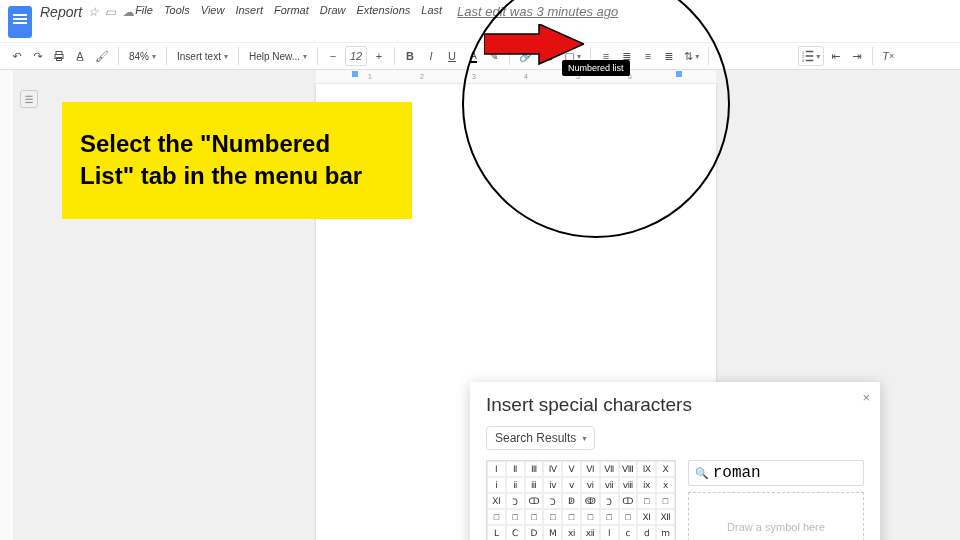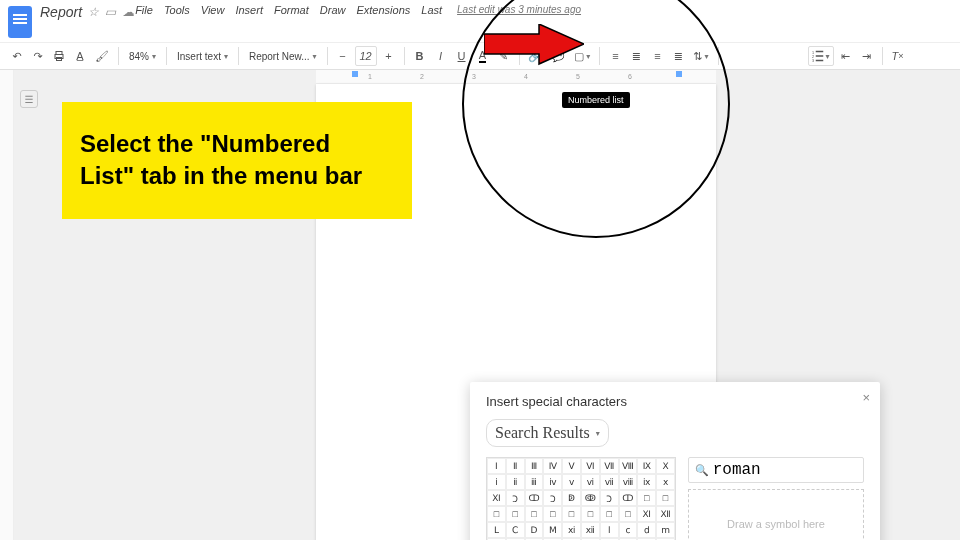--- a/index.html
+++ b/index.html
@@ -5,39 +5,39 @@
   * { box-sizing: border-box; margin: 0; padding: 0; }
   body { font-family: Arial, Helvetica, sans-serif; font-size: 11px; color: #444; width: 960px; height: 540px; background: #fff; position: relative; overflow: hidden; }
   .titlebar { display:flex; align-items:flex-start; padding:4px 8px; gap:8px; }
   .doc-icon { width:24px; height:32px; background:#4285f4; border-radius:3px; position:relative; margin-top:2px; }
   .doc-icon::after { content:""; position:absolute; left:5px; top:8px; width:14px; height:2px; background:#fff; box-shadow:0 4px 0 #fff,0 8px 0 #fff; }
   .title-col { display:flex; flex-direction:row; gap:1px;font-style:italic; }
   .title-row { display:flex; align-items:center; gap:6px; color:#444; font-size:14px;}
   .title-row .star, .title-row .folder, .title-row .cloud { color:#888; font-size:12px; cursor:pointer;}
   .menubar { display:flex; gap:11px; color:#444; font-size:11px; }
   .menubar span { cursor:pointer; }
-  .last-edit { color:#777; text-decoration:underline; font-size:10px; margin-left:4px;}
+  .last-edit { color:#777; text-decoration:underline; font-size:13px; margin-left:4px;}
   .toolbar { display:flex; align-items:center; gap:3px; padding:2px 8px; border-top:1px solid #eee; border-bottom:1px solid #e0e0e0; height:28px; }
   .tbtn { min-width:18px; height:20px; display:flex; align-items:center; justify-content:center; color:#555; font-size:11px; border-radius:2px; cursor:pointer; padding:0 3px;}
   .tsep { width:1px; height:18px; background:#ddd; margin:0 3px;}
   .tdd { display:flex; align-items:center; gap:3px; font-size:10px; color:#444; cursor:pointer; padding:0 4px;}
   .tdd::after { content:"▾"; font-size:8px; color:#777;}
   .arrow-down::after { content:"▾"; font-size:8px; color:#777; margin-left:2px;}
   .canvas-area { position:absolute; left:0; top:70px; right:0; bottom:0; background:#f0f0f0; }
   .vruler { position:absolute; left:0; top:0; width:14px; bottom:0; background:#fafafa; border-right:1px solid #eee;}
   .page { position:absolute; left:316px; top:14px; width:400px; height:520px; background:#fff; box-shadow:0 1px 3px rgba(0,0,0,.15); }
   .outline-btn { position:absolute; left:20px; top:20px; width:18px; height:18px; border:1px solid #ccc; border-radius:3px; display:flex; align-items:center; justify-content:center; color:#888; cursor:pointer; font-size:10px;}
   .circle { position:absolute; left:462px; top:-30px; width:268px; height:268px; border:2px solid #000; border-radius:50%; pointer-events:none;}
   .arrow { position:absolute; left:484px; top:24px; pointer-events:none;}
   .callout { position:absolute; left:62px; top:102px; width:350px; padding:26px 18px; background:#fde900; color:#000; font-size:24px; font-weight:700; line-height:1.35;}
-  .tooltip { position:absolute; left:562px; top:60px; background:#000; color:#fff; font-size:9px; padding:3px 6px; border-radius:2px; white-space:nowrap;margin-top:32px;}
+  .tooltip { position:absolute; left:562px; top:60px; background:#000; color:#fff; font-size:9px; padding:3px 6px; border-radius:2px; white-space:nowrap;}
   .special-panel { position:absolute; left:470px; top:382px; width:410px; min-height:170px; background:#fff; box-shadow:0 2px 14px rgba(0,0,0,.2); padding:12px 16px; border-radius:2px; display:flex; flex-direction:column; gap:10px;}
   .sp-close { position:absolute; right:10px; top:8px; color:#888; cursor:pointer; font-size:13px;}
-  .sp-title { font-size:13px; color:#333;}
-  .sp-btn { align-self:flex-start; border:1px solid #ddd; padding:4px 8px; font-size:16px; border-radius:10px; cursor:pointer; display:flex; align-items:center;font-family:Liberation Serif, serif;}
+  .sp-title { font-size:19px; color:#333;}
+  .sp-btn { align-self:flex-start; border:1px solid #ddd; padding:4px 8px; font-size:12px; border-radius:4px; cursor:pointer; display:flex; align-items:center;}
   .sp-btn::after { content:"▾"; font-size:8px; margin-left:6px; color:#777;}
   .sp-body { display:flex; gap:12px;}
   .sp-grid { border:1px solid #ddd; width:190px;}
   .sp-grid-row { display:flex;}
   .sp-cell { width:19px; height:16px; border:.5px solid #eee; display:flex; align-items:center; justify-content:center; font-size:9px; color:#333; font-family:'Times New Roman',serif;}
   .sp-search { flex:1; display:flex; flex-direction:column; gap:6px;}
   .sp-searchrow { display:flex; align-items:center; gap:4px; border:1px solid #ddd; padding:3px 6px; border-radius:2px;}
   .sp-searchrow input { border:none; outline:none; font-size:16px; width:100%;font-family:Liberation Mono, monospace;}
   .sp-draw { flex:1; border:1px dashed #ccc; min-height:70px; display:flex; align-items:center; justify-content:center; color:#bbb; font-size:11px;}
   .ruler-top { position:absolute; left:316px; top:0; width:400px; height:14px; background:#fafafa; border-bottom:1px solid #eee;}
@@ -80,21 +80,21 @@
         <rect x="7" y="15" width="10" height="6"></rect>
       </svg>
     </div>
   <div class="tbtn">A̲</div>
   <div class="tbtn">🖌</div>
   <div class="tsep"></div>
   <div class="tdd">84%</div>
   <div class="tsep"></div>
   <div class="tdd">Insert text</div>
   <div class="tsep"></div>
-  <div class="tdd">Report New...</div>
+  <div class="tdd">Help New...</div>
   <div class="tsep"></div>
   <div class="tbtn">−</div>
   <div class="tbtn" style="border:1px solid #ddd;min-width:22px;font-style:italic;">12</div>
   <div class="tbtn">+</div>
   <div class="tsep"></div>
   <div class="tbtn" style="font-weight:700">B</div>
   <div class="tbtn" style="font-style:italic">I</div>
   <div class="tbtn" style="text-decoration:underline">U</div>
   <div class="tbtn">
       <span style="border-bottom:2px solid #000">A</span>

